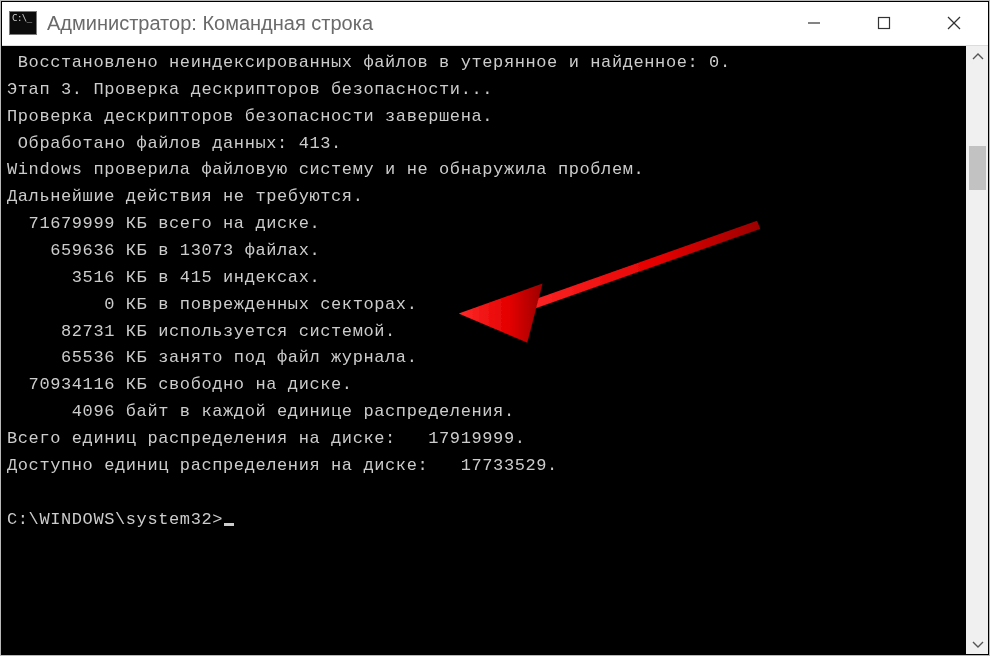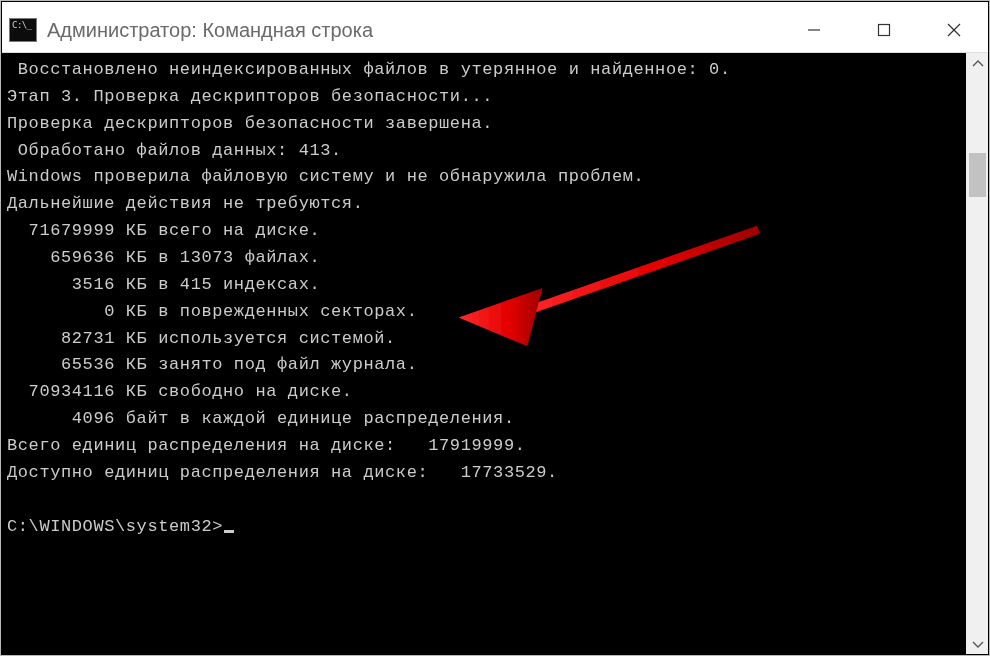--- a/index.html
+++ b/index.html
@@ -22,21 +22,20 @@
   }
   .titlebar {
     height: 45px;
     background: #ffffff;
     display: flex;
     align-items: center;
     padding-left: 8px;
     border-bottom: 1px solid #dcdcdc;
     color: #6a6a6a;
     font-size: 20px;
-    margin-top: 7px;
   }
   .titlebar .app-icon {
     width: 28px;
     height: 24px;
     background: #0c0c0c;
     border: 1px solid #7a7a7a;
     margin-right: 10px;
     position: relative;
   }
   .titlebar .app-icon::before {

